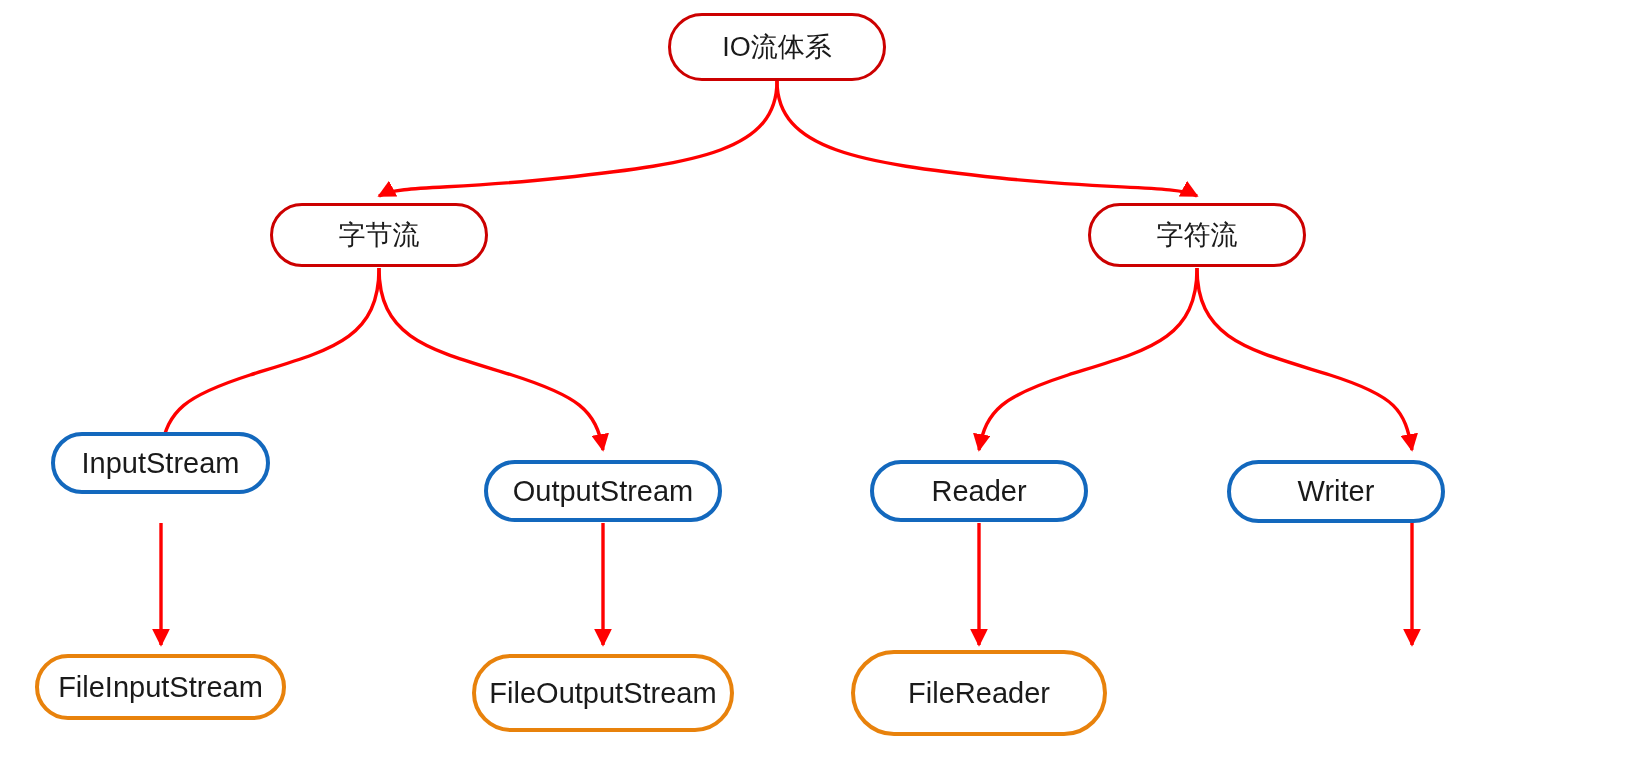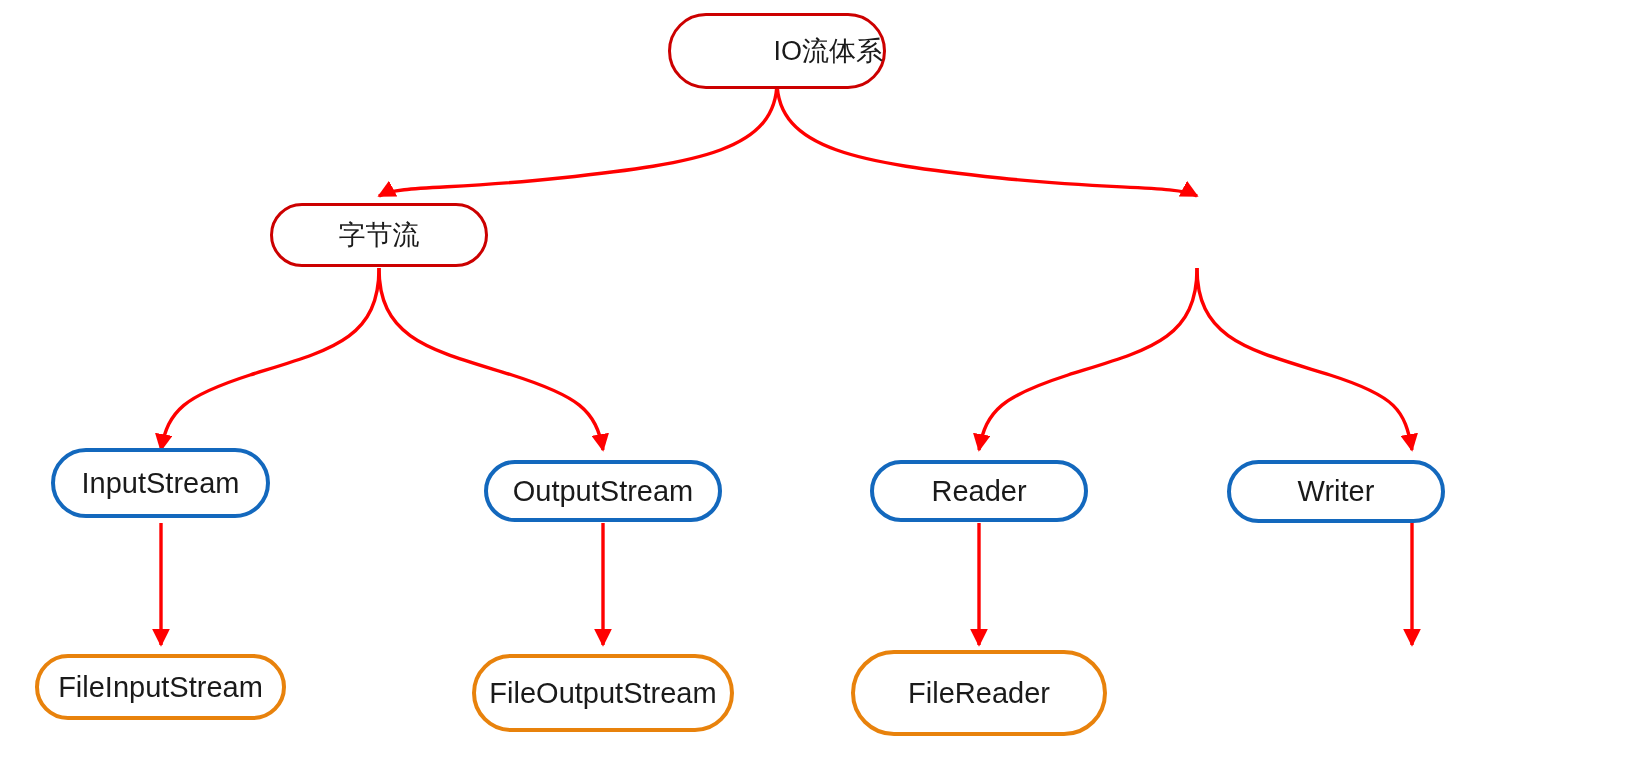--- a/index.html
+++ b/index.html
@@ -90,30 +90,33 @@
 
     <path d="M 161,523 L 161,645" fill="none" stroke="#ff0000" stroke-width="3.4" marker-end="url(#arrow-red)"></path>
 
     <path d="M 603,523 L 603,645" fill="none" stroke="#ff0000" stroke-width="3.4" marker-end="url(#arrow-red)"></path>
 
     <path d="M 979,523 L 979,645" fill="none" stroke="#ff0000" stroke-width="3.4" marker-end="url(#arrow-red)"></path>
 
     <path d="M 1412,523 L 1412,645" fill="none" stroke="#ff0000" stroke-width="3.4" marker-end="url(#arrow-red)"></path>
   </svg>
 
-  <div class="node level-root" style="left: 668px; top: 13px; width: 218px; height: 76px; justify-content: flex-end;">
+  <div class="node level-root" style="left: 668px; top: 13px; width: 218px; height: 68px;">
     <span class="node-label">IO流体系</span>
   </div>
 
   <div class="node level-branch" style="left: 270px; top: 203px; width: 218px; height: 64px;">
     <span class="node-label">字节流</span>
   </div>
 
+  <div class="node level-branch" style="left: 1088px; top: 203px; width: 218px; height: 64px;">
+    <span class="node-label">字符流</span>
+  </div>
 
-  <div class="node level-stream" style="left: 51px; top: 448px; width: 219px; height: 70px;">
+  <div class="node level-stream" style="left: 51px; top: 432px; width: 219px; height: 62px;">
     <span class="node-label">InputStream</span>
   </div>
 
   <div class="node level-stream" style="left: 484px; top: 460px; width: 238px; height: 62px;">
     <span class="node-label">OutputStream</span>
   </div>
 
   <div class="node level-stream" style="left: 870px; top: 460px; width: 218px; height: 62px; text-align: right;">
     <span class="node-label">Reader</span>
   </div>

